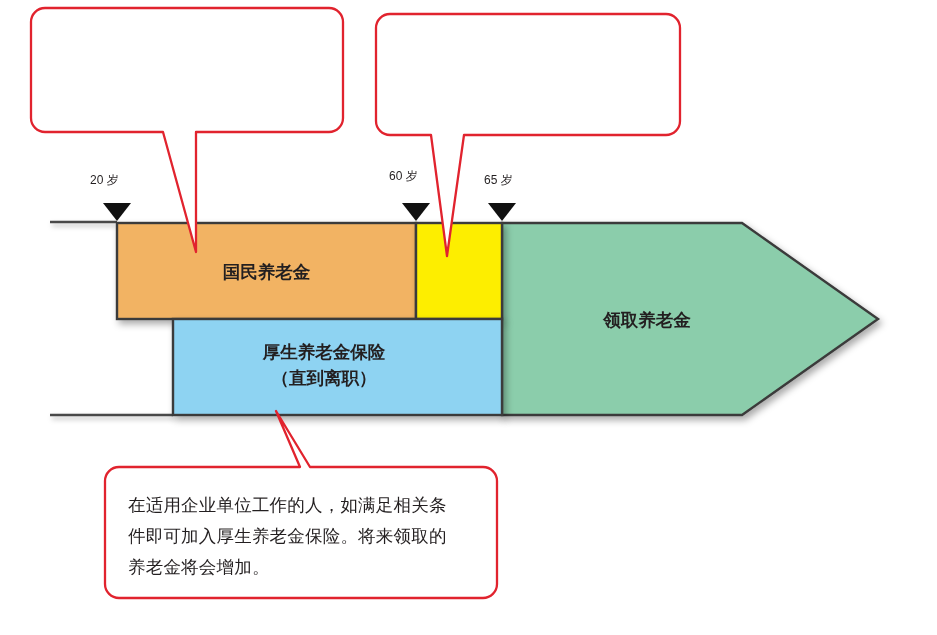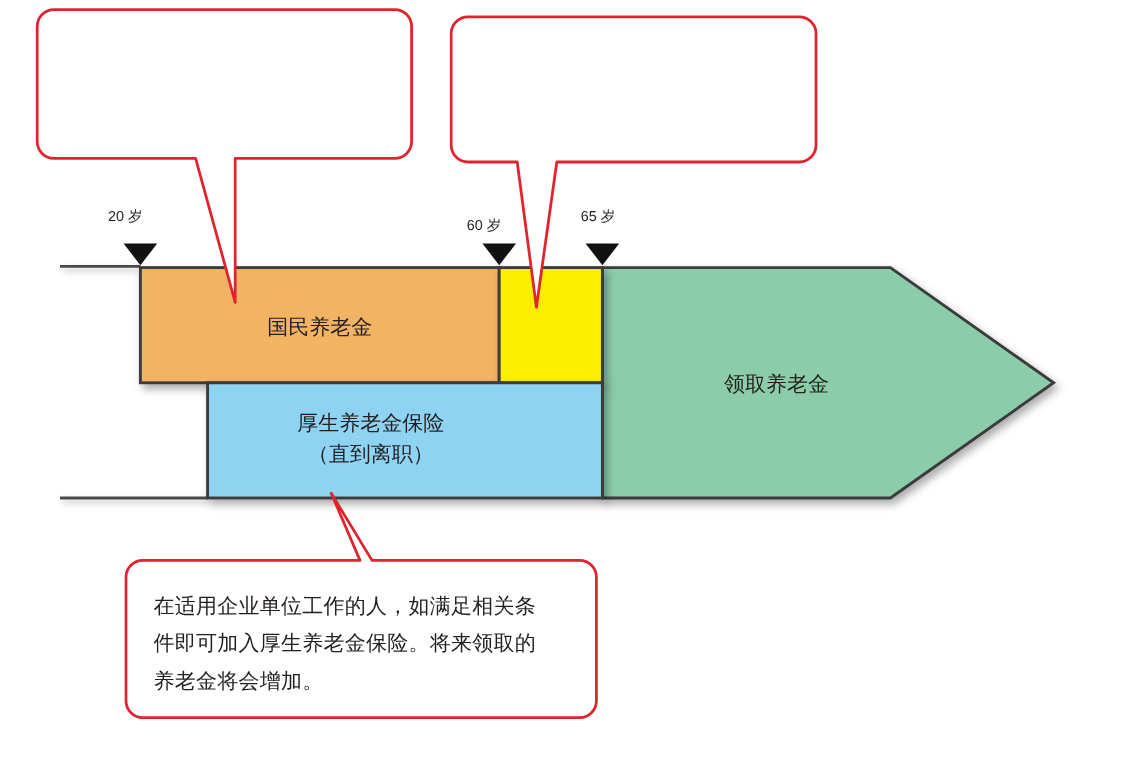--- a/index.html
+++ b/index.html
@@ -36,21 +36,21 @@
     position: absolute;
     color: #231f20;
     font-size: 17.5px;
     line-height: 31px;
     letter-spacing: 0.2px;
     white-space: pre-line;
   }
   .bar-label {
     position: absolute;
     text-align: center;
-    font-weight: normal;
+    font-weight: bold;
     color: #231f20;
     font-size: 17.5px;
     line-height: 26px;
     white-space: pre-line;
   }
   .age-label {
     position: absolute;
     font-size: 12px;
     color: #231f20;
     white-space: pre;
@@ -114,26 +114,26 @@
       <path d="M 105,481 A 14,14 0 0 1 119,467 L 300,467
                L 276,411 L 310,467 L 483,467 A 14,14 0 0 1 497,481
                L 497,584 A 14,14 0 0 1 483,598 L 119,598
                A 14,14 0 0 1 105,584 Z" fill="#ffffff" stroke="#e1232e" stroke-width="2.3" stroke-linejoin="round"></path>
     </g>
   </svg>
 
   <div class="layer-text">
 
     <div class="age-label" style="left:90px; top:172px;">20 岁</div>
-    <div class="age-label" style="left:389px; top:180px;text-align:center;">60 岁</div>
+    <div class="age-label" style="left:389px; top:168px;text-align:center;">60 岁</div>
     <div class="age-label" style="left:484px; top:172px;">65 岁</div>
 
     <div class="bar-label" style="left:117px; top:259px; width:299px;">国民养老金</div>
 
-    <div class="bar-label" style="left:158px; top:339px; width:302px;">厚生养老金保险
+    <div class="bar-label" style="left:173px; top:339px; width:302px;">厚生养老金保险
 （直到离职）</div>
 
     <div class="bar-label" style="left:502px; top:307px; width:290px;text-align:center;">领取养老金</div>
 
 
 
     <div class="callout-text" style="left:128px; top:490px; width:360px;">在适用企业单位工作的人，如满足相关条
 件即可加入厚生养老金保险。将来领取的
 养老金将会增加。</div>
 

